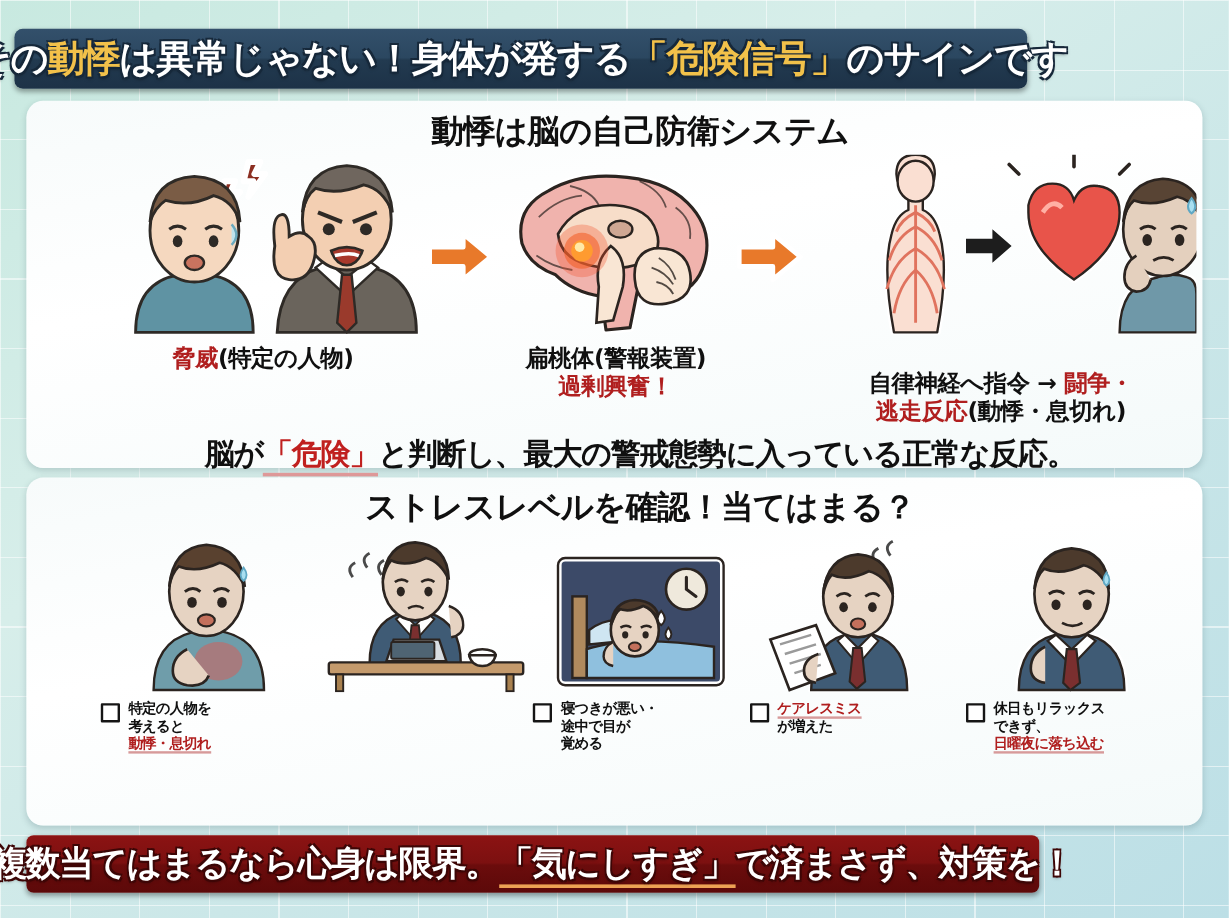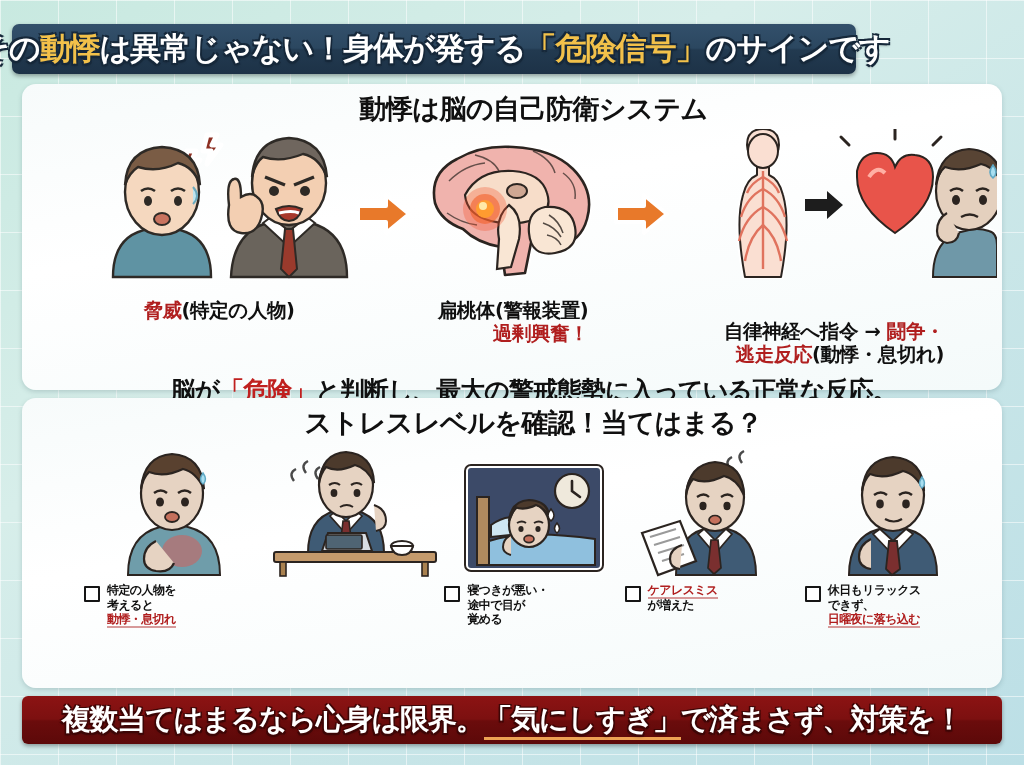--- a/index.html
+++ b/index.html
@@ -71,26 +71,26 @@
   }
   .flow-cell { display: flex; flex-direction: column; align-items: center; }
   .flow-cell.c1 { width: 278px; }
   .flow-cell.c2 { width: 230px; }
   .flow-cell.c3 { width: 330px; gap: 21px; }
   .arrow-cell { width: 62px; display: flex; align-items: center; justify-content: center; padding-top: 62px; }
 
   .art { position: relative; display: block; }
 
   .caption {
-    text-align: right;
+    text-align: center;
     font-size: 19.5px;
     font-weight: 700;
     line-height: 1.18;
     color: #101010;
-    margin-top: 16px;
+    margin-top: 4px;
     letter-spacing: -0.4px;
     white-space: nowrap;
   }
   .caption .red { color: #b01f1f; }
 
   .summary-line {
     text-align: center;
     font-size: 25px;
     font-weight: 700;
     color: #101010;
@@ -136,21 +136,21 @@
   .check-text .red-ul {
     color: #b01f1f;
     border-bottom: 2.5px solid #d79a9a;
   }
   .check-text .red { color: #b01f1f; }
 
   
   .footer-banner {
     position: absolute;
     left: 22px; top: 696px;
-    width: 980px; height: 48px;
+    width: 844px; height: 48px;
     background: linear-gradient(180deg, #8c1313 0%, #7c1010 48%, #6b0c0c 52%, #5c0909 100%);
     border-radius: 6px;
     box-shadow: 0 2px 4px rgba(0,0,0,.35);
     display: flex; align-items: center; justify-content: center;
   }
   .footer-text {
     font-size: 29px;
     font-weight: 700;
     color: #ffffff;
     letter-spacing: -1.2px;

